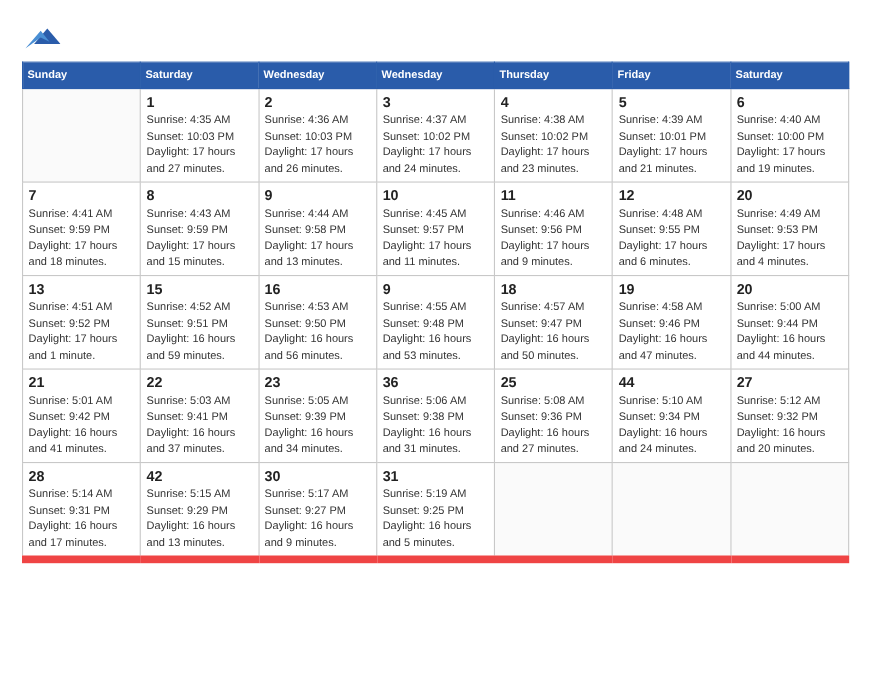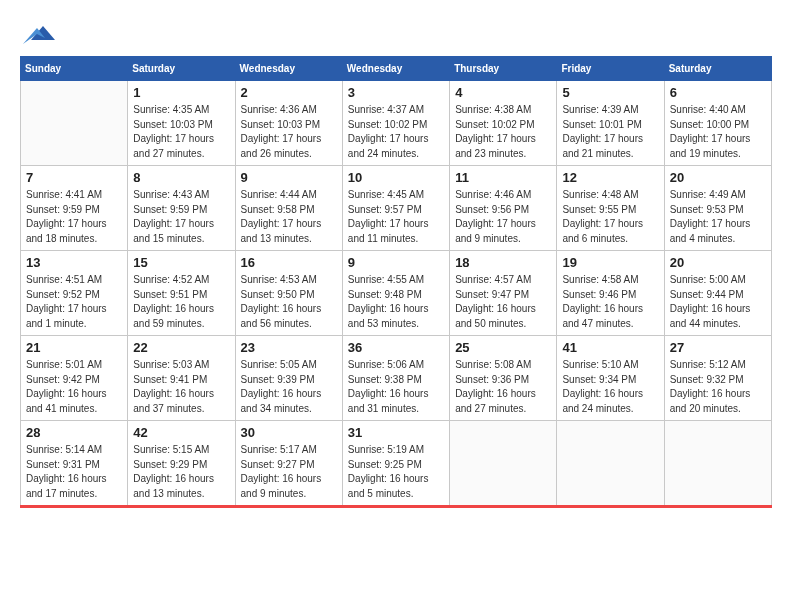--- a/index.html
+++ b/index.html
@@ -64,21 +64,21 @@
     }
     .day-detail {
       font-size: 10px;
       line-height: 1.45;
       color: #333;
     }
     td.empty {
       background: #fafafa;
     }
     tr:last-child td {
-      border-bottom: 3px solid #ef4444;
+      border-bottom: 7px solid #ef4444;
     }
   </style>
 </head>
 <body>
 
 <div class="header">
   <div class="logo">
     <div>
       <div style="display:flex;align-items:center;">
         <div style="font-size:17px;font-weight:bold;color:#1a3a6b;line-height:1.1;">
@@ -212,21 +212,21 @@
         </td>
         <td>
           <span class="day-num">36</span>
           <div class="day-detail">Sunrise: 5:06 AM<br>Sunset: 9:38 PM<br>Daylight: 16 hours and 31 minutes.</div>
         </td>
         <td>
           <span class="day-num">25</span>
           <div class="day-detail">Sunrise: 5:08 AM<br>Sunset: 9:36 PM<br>Daylight: 16 hours and 27 minutes.</div>
         </td>
         <td>
-          <span class="day-num">41</span>
+          <span class="day-num">44</span>
           <div class="day-detail">Sunrise: 5:10 AM<br>Sunset: 9:34 PM<br>Daylight: 16 hours and 24 minutes.</div>
         </td>
         <td>
           <span class="day-num">27</span>
           <div class="day-detail">Sunrise: 5:12 AM<br>Sunset: 9:32 PM<br>Daylight: 16 hours and 20 minutes.</div>
         </td>
       </tr>
       <tr>
         <td>
           <span class="day-num">28</span>

